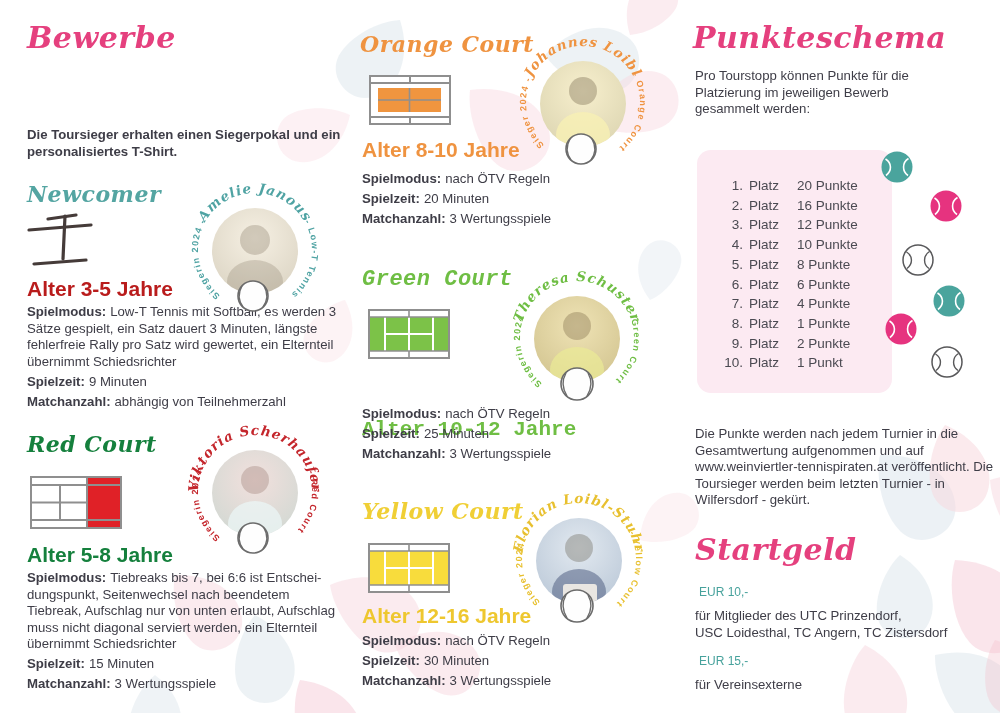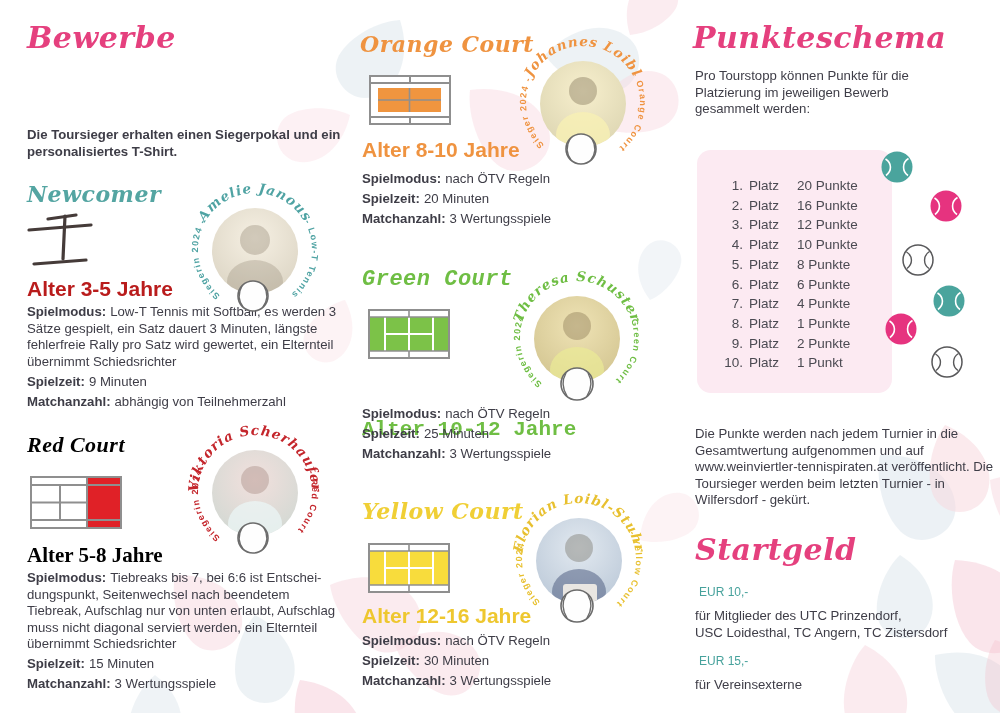--- a/index.html
+++ b/index.html
@@ -6,21 +6,21 @@
   .page{position:relative;width:1000px;height:713px;overflow:hidden;background:#ffffff;
         font-family:"Liberation Sans",sans-serif;}
   .bg{position:absolute;left:0;top:0;z-index:0;}
   .abs{position:absolute;z-index:2;}
   .script{font-family:"DejaVu Serif",serif;font-style:italic;font-weight:700;margin:0;line-height:1.05;}
   .h-main{font-size:30px;letter-spacing:0.5px;}
   .h-court{font-size:22px;letter-spacing:0.5px;}
   .pink{color:#e5407e;}
   .teal{color:#54a5a2;}
   .teal-dk{color:#b91c1c;}
-  .redc{color:#000000;font-family:Liberation Serif, serif;}
+  .redc{color:#15803d;}
   .orangec{color:#ef9340;}
   .greenc{color:#6fbe44;font-family:Liberation Mono, monospace;}
   .yellowc{color:#f0cf35;}
   .yellow-dk{color:#eec72f;}
   .body-text{font-size:13.2px;line-height:16.5px;color:#3e3d47;margin:0;}
   .bold{font-weight:700;}
   .age{font-size:21px;font-weight:700;margin:0;line-height:1.15;}
   .stat{margin:0 0 3.5px 0;}
   .stat b{padding-right:4px;}
   .badge{position:absolute;z-index:3;overflow:visible;}

